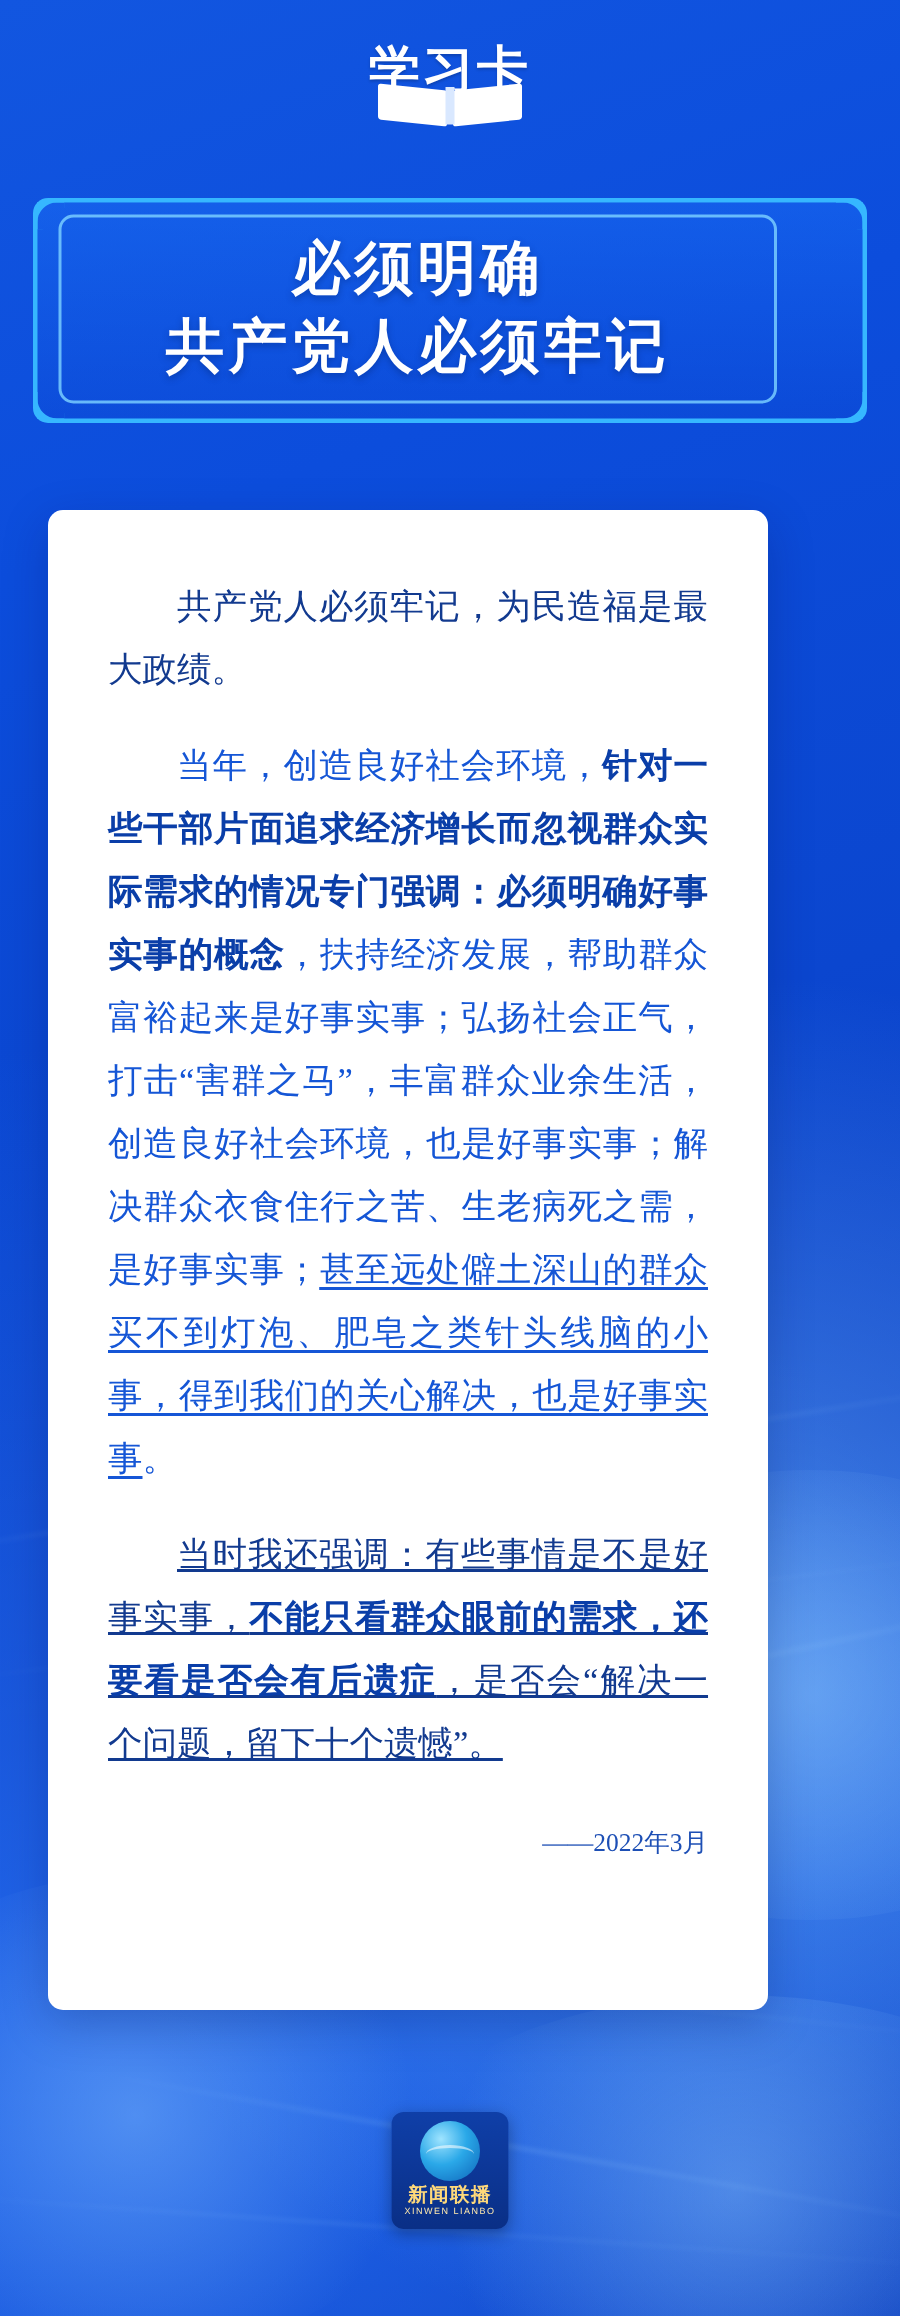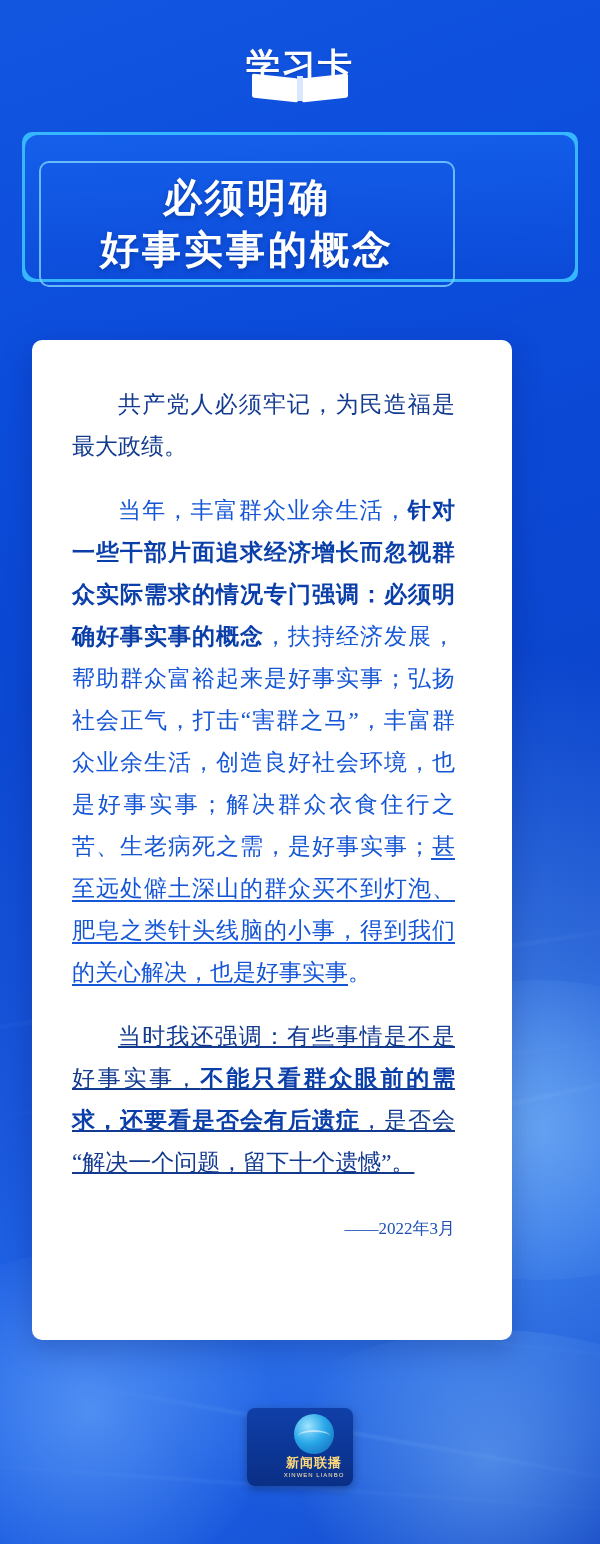--- a/index.html
+++ b/index.html
@@ -56,21 +56,20 @@
     align-items: center;
   }
   .logo-text {
     color: #ffffff;
     font-size: 34px;
     font-weight: bold;
     letter-spacing: 2px;
     line-height: 40px;
     font-family: "Liberation Serif", serif;
     text-shadow: 0 1px 2px rgba(0,0,0,0.2);
-    margin-top: 18px;
   }
   .logo-book {
     margin-top: -10px;
     width: 96px;
     height: 26px;
     position: relative;
   }
   .logo-book .page {
     position: absolute;
     top: 0;
@@ -92,22 +91,22 @@
     top: 132px;
     width: 556px;
     height: 150px;
     border: 3px solid #36b7ff;
     border-radius: 16px;
     box-sizing: border-box;
     background: linear-gradient(180deg, rgba(30,120,255,0.35), rgba(10,70,210,0.25));
   }
   .title-inner {
     position: absolute;
-    left: 14px; top: 26px;
-    width: 416px; height: 126px;
+    left: 14px; top: 8px;
+    width: 479px; height: 126px;
     border: 2px solid rgba(120,205,255,0.85);
     border-radius: 10px;
     box-sizing: border-box;
     display: flex;
     flex-direction: column;
     align-items: center;
     justify-content: center;
   }
   .title-line {
     color: #ffffff;
@@ -132,21 +131,21 @@
   .content-card {
     position: absolute;
     left: 32px;
     top: 340px;
     width: 480px;
     height: 1000px;
     background: #ffffff;
     border-radius: 10px;
     box-shadow: 0 10px 30px rgba(0,20,90,0.25);
     box-sizing: border-box;
-    padding: 44px 57px 30px 40px;
+    padding: 44px 40px 30px 40px;
   }
   .para {
     font-family: "Liberation Serif", serif;
     font-size: 23px;
     line-height: 42px;
     color: #123a8f;
     text-indent: 2em;
     margin: 0 0 22px 0;
     text-align: justify;
   }
@@ -178,21 +177,20 @@
     width: 78px;
     height: 78px;
     border-radius: 8px;
     background: linear-gradient(180deg, #0f3fa8 0%, #0a2f86 100%);
     box-shadow: 0 3px 10px rgba(0,0,0,0.3);
     display: flex;
     flex-direction: column;
     align-items: center;
     justify-content: flex-start;
     overflow: hidden;
-    padding-left: 28px;
   }
   .badge-globe {
     margin-top: 6px;
     width: 40px; height: 40px;
     border-radius: 50%;
     background:
       radial-gradient(circle at 35% 30%, #9fe4ff 0%, #2aa8e8 45%, #0d63b8 100%);
     position: relative;
   }
   .badge-globe::after {
@@ -244,29 +242,29 @@
     </div>
   </div>
 
   <div class="title-card">
     <span class="corner c-tl"></span>
     <span class="corner c-tr"></span>
     <span class="corner c-bl"></span>
     <span class="corner c-br"></span>
     <div class="title-inner">
       <div class="title-line">必须明确</div>
-      <div class="title-line">好事实事的概念</div>
+      <div class="title-line">共产党人必须牢记</div>
     </div>
   </div>
 
   <div class="content-card">
 
     <p class="para p1">共产党人必须牢记，为民造福是最大政绩。</p>
 
-    <p class="para p2"><span>当年，丰富群众业余生活，</span><b>针对一些干部片面追求经济增长而忽视群众实际需求的情况专门强调：必须明确好事实事的概念</b><span>，扶持经济发展，帮助群众富裕起来是好事实事；弘扬社会正气，打击“害群之马”，丰富群众业余生活，创造良好社会环境，也是好事实事；解决群众衣食住行之苦、生老病死之需，是好事实事；</span><span class="u">甚至远处僻土深山的群众买不到灯泡、肥皂之类针头线脑的小事，得到我们的关心解决，也是好事实事</span><span>。</span></p>
+    <p class="para p2"><span>当年，创造良好社会环境，</span><b>针对一些干部片面追求经济增长而忽视群众实际需求的情况专门强调：必须明确好事实事的概念</b><span>，扶持经济发展，帮助群众富裕起来是好事实事；弘扬社会正气，打击“害群之马”，丰富群众业余生活，创造良好社会环境，也是好事实事；解决群众衣食住行之苦、生老病死之需，是好事实事；</span><span class="u">甚至远处僻土深山的群众买不到灯泡、肥皂之类针头线脑的小事，得到我们的关心解决，也是好事实事</span><span>。</span></p>
 
     <p class="para p3"><span>当时我还强调：有些事情是不是好事实事，</span><b>不能只看群众眼前的需求，还要看是否会有后遗症</b><span>，是否会“解决一个问题，留下十个遗憾”。</span></p>
 
     <div class="source">
       <div>——2022年3月</div>
     </div>
   </div>
 
   <div class="badge">
     <div class="badge-globe"></div>

